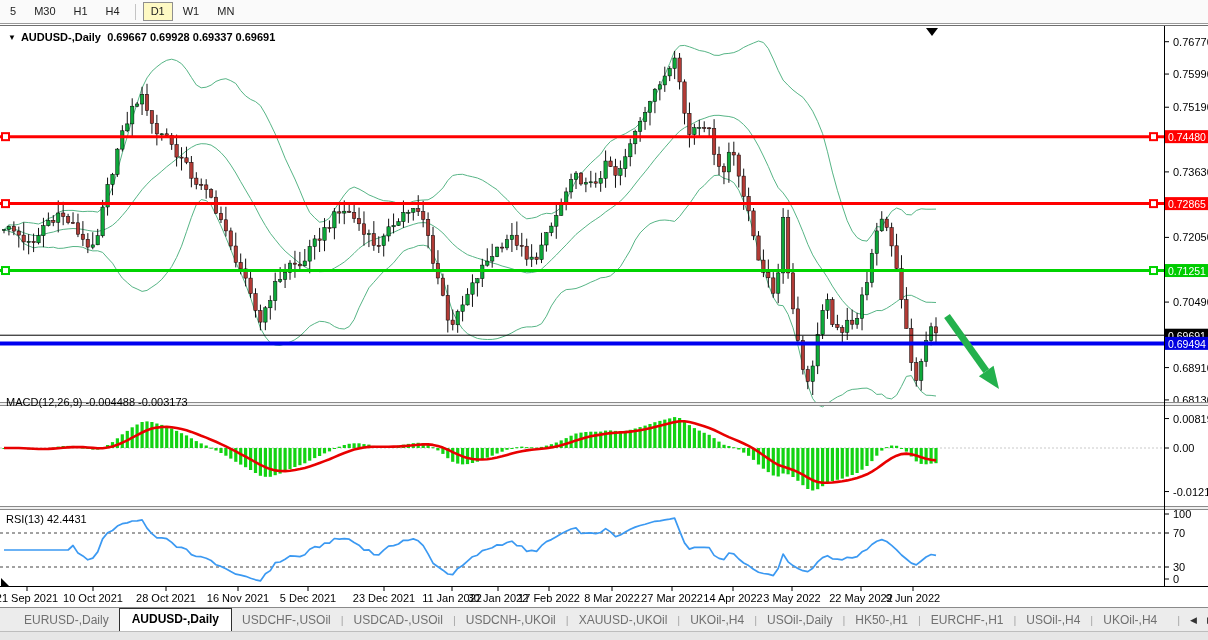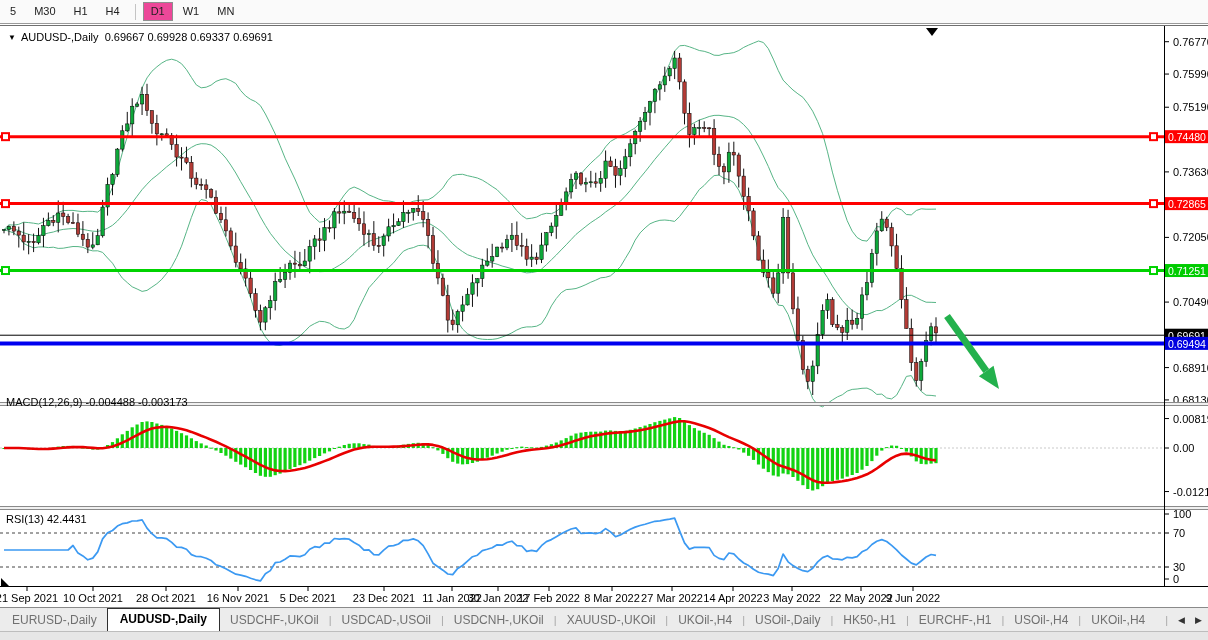--- a/index.html
+++ b/index.html
@@ -2,31 +2,31 @@
 <html><head>
 <meta charset="utf-8">
 <style>
   html,body{margin:0;padding:0}
   body{width:1208px;height:640px;position:relative;overflow:hidden;background:#fff;
        font-family:"Liberation Sans",sans-serif;-webkit-font-smoothing:none}
   .toolbar{position:absolute;top:0;left:0;right:0;height:24px;background:#fafafa;
        border-bottom:1px solid #9a9a9a;display:flex;align-items:center;gap:2px;
        padding-left:2px;box-sizing:border-box;z-index:6}
   .tf{font-size:11px;color:#222;padding:2px 7px;border:1px solid transparent;line-height:13px}
-  .tf.active{background:#ec4899;border:1px solid #8f8f8f}
+  .tf.active{background:#fef9c3;border:1px solid #8f8f8f}
   .tf-div{width:1px;height:16px;background:#c4c4c4;margin:0 5px}
   #chart-svg{position:absolute;top:0;left:0;z-index:1}
   .overlay{position:absolute;font-size:11px;color:#000;white-space:nowrap;z-index:3}
-  #title-line{top:31px;left:8px;font-weight:normal}
+  #title-line{top:31px;left:8px;font-weight:bold}
   #title-line .mk{font-size:8px;vertical-align:1px;margin-right:5px}
   #macd-label{top:396px;left:6px}
   #rsi-label{top:513px;left:6px}
   .tabbar{position:absolute;top:608px;left:0;right:0;height:24px;background:#ececec;
        border-bottom:1px solid #bdbdbd;display:flex;align-items:flex-end;
-       padding-left:2px;box-sizing:border-box;z-index:6}
+       padding-left:14px;box-sizing:border-box;z-index:6}
   .tab{font-size:12px;color:#707070;padding:3px 10px 4px;line-height:13px}
   .tab.active{background:#fff;border:1px solid #2f2f2f;border-bottom:none;
        font-weight:bold;color:#000;padding:4px 12px 5px;margin-bottom:0}
   .tab-sep{color:#a8a8a8;font-size:11px;padding:0 0 5px}
   .tab-arrows{margin-left:auto;display:flex;align-items:center;gap:10px;
        padding:0 10px 5px;color:#333;font-size:9px}
   .tab-arrows .sep{color:#a8a8a8;font-size:11px}
   .bottom-strip{position:absolute;top:632px;left:0;right:0;height:8px;background:#e6e6e6;z-index:6}
 </style>
 </head>
@@ -728,21 +728,21 @@
 
 <div class="overlay" id="title-line">
   <span class="mk">▼</span><span>AUDUSD-,Daily</span>&nbsp;&nbsp;<span>0.69667 0.69928 0.69337 0.69691</span>
 </div>
 <div class="overlay" id="macd-label">MACD(12,26,9) -0.004488 -0.003173</div>
 <div class="overlay" id="rsi-label">RSI(13) 42.4431</div>
 
 <div class="tabbar" id="tabbar">
     <span class="tab">EURUSD-,Daily</span>
     <span class="tab active">AUDUSD-,Daily</span>
-    <span class="tab">USDCHF-,UKOil</span>
+    <span class="tab">USDCHF-,USOil</span>
     <span class="tab-sep">|</span>
     <span class="tab">USDCAD-,USOil</span>
     <span class="tab-sep">|</span>
     <span class="tab">USDCNH-,UKOil</span>
     <span class="tab-sep">|</span>
     <span class="tab">XAUUSD-,UKOil</span>
     <span class="tab-sep">|</span>
     <span class="tab">UKOil-,H4</span>
     <span class="tab-sep">|</span>
     <span class="tab">USOil-,Daily</span>

